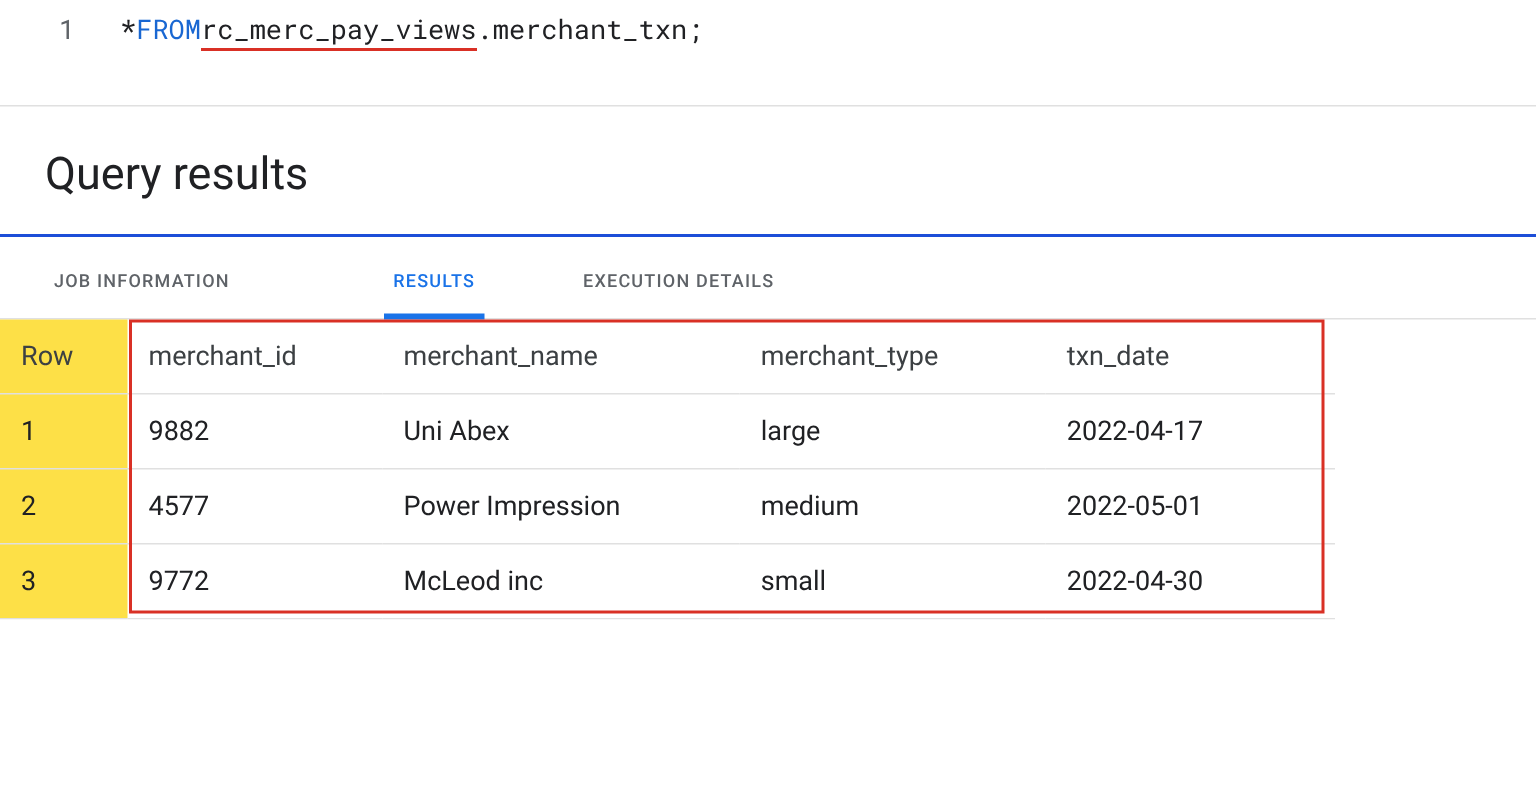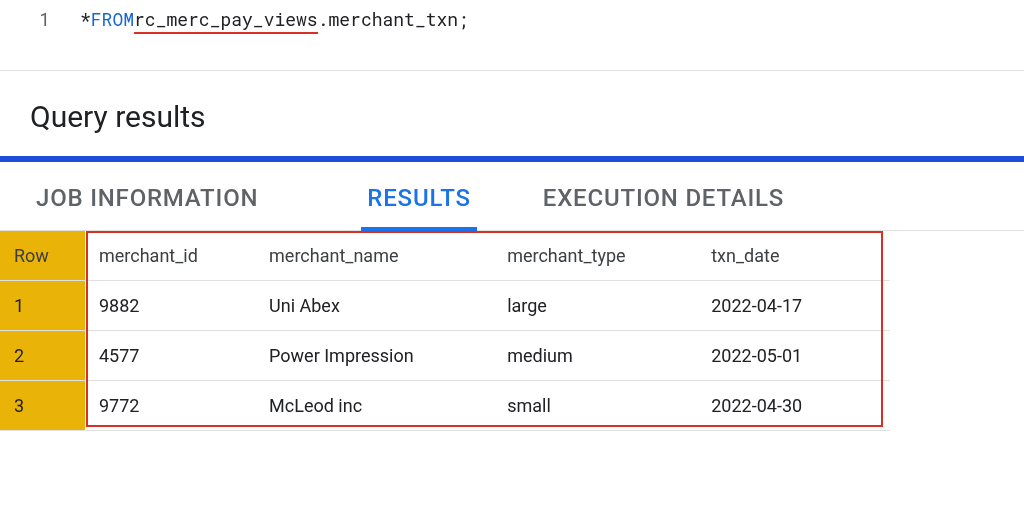--- a/index.html
+++ b/index.html
@@ -49,37 +49,37 @@
     .red-underline {
       position: absolute;
       left: 0;
       right: 0;
       bottom: 6px;
       height: 2px;
       background: #d93025;
     }
     .results-header {
       padding: 28px 30px 22px 30px;
-      border-bottom: 6px solid #1d4ed8;
+      border-bottom: 2px solid #1d4ed8;
     }
     .results-title {
       font-size: 30px;
       font-weight: 400;
       color: #202124;
       letter-spacing: 0;
     }
     .tabs-row {
       display: flex;
       align-items: center;
       gap: 60px;
       padding: 0 30px;
       border-bottom: 1px solid #e0e0e0;
     }
     .tab {
-      font-size: 24px;
+      font-size: 12px;
       font-weight: 500;
       letter-spacing: 0.8px;
       color: #5f6368;
       padding: 22px 6px 18px 6px;
       cursor: pointer;
       position: relative;
     }
     .tab.active {
       color: #1a73e8;
       margin-left: 37px;
@@ -108,21 +108,21 @@
       padding: 14px 12px 14px 14px;
       border-bottom: 1px solid #e0e0e0;
       font-weight: 400;
       color: #202124;
     }
     .results-table th {
       color: #3c4043;
     }
     .col-row {
       width: 85px;
-      background: #eab308;
+      background: #fde047;
     }
     .col-merchant-id { min-width: 150px; margin-left: 43px; }
     .col-merchant-name { min-width: 210px; }
     .col-merchant-type { min-width: 180px; }
     .col-txn-date { min-width: 170px; }
     .highlight-box {
       position: absolute;
       border: 2px solid #d93025;
       pointer-events: none;
       top: 0px;

